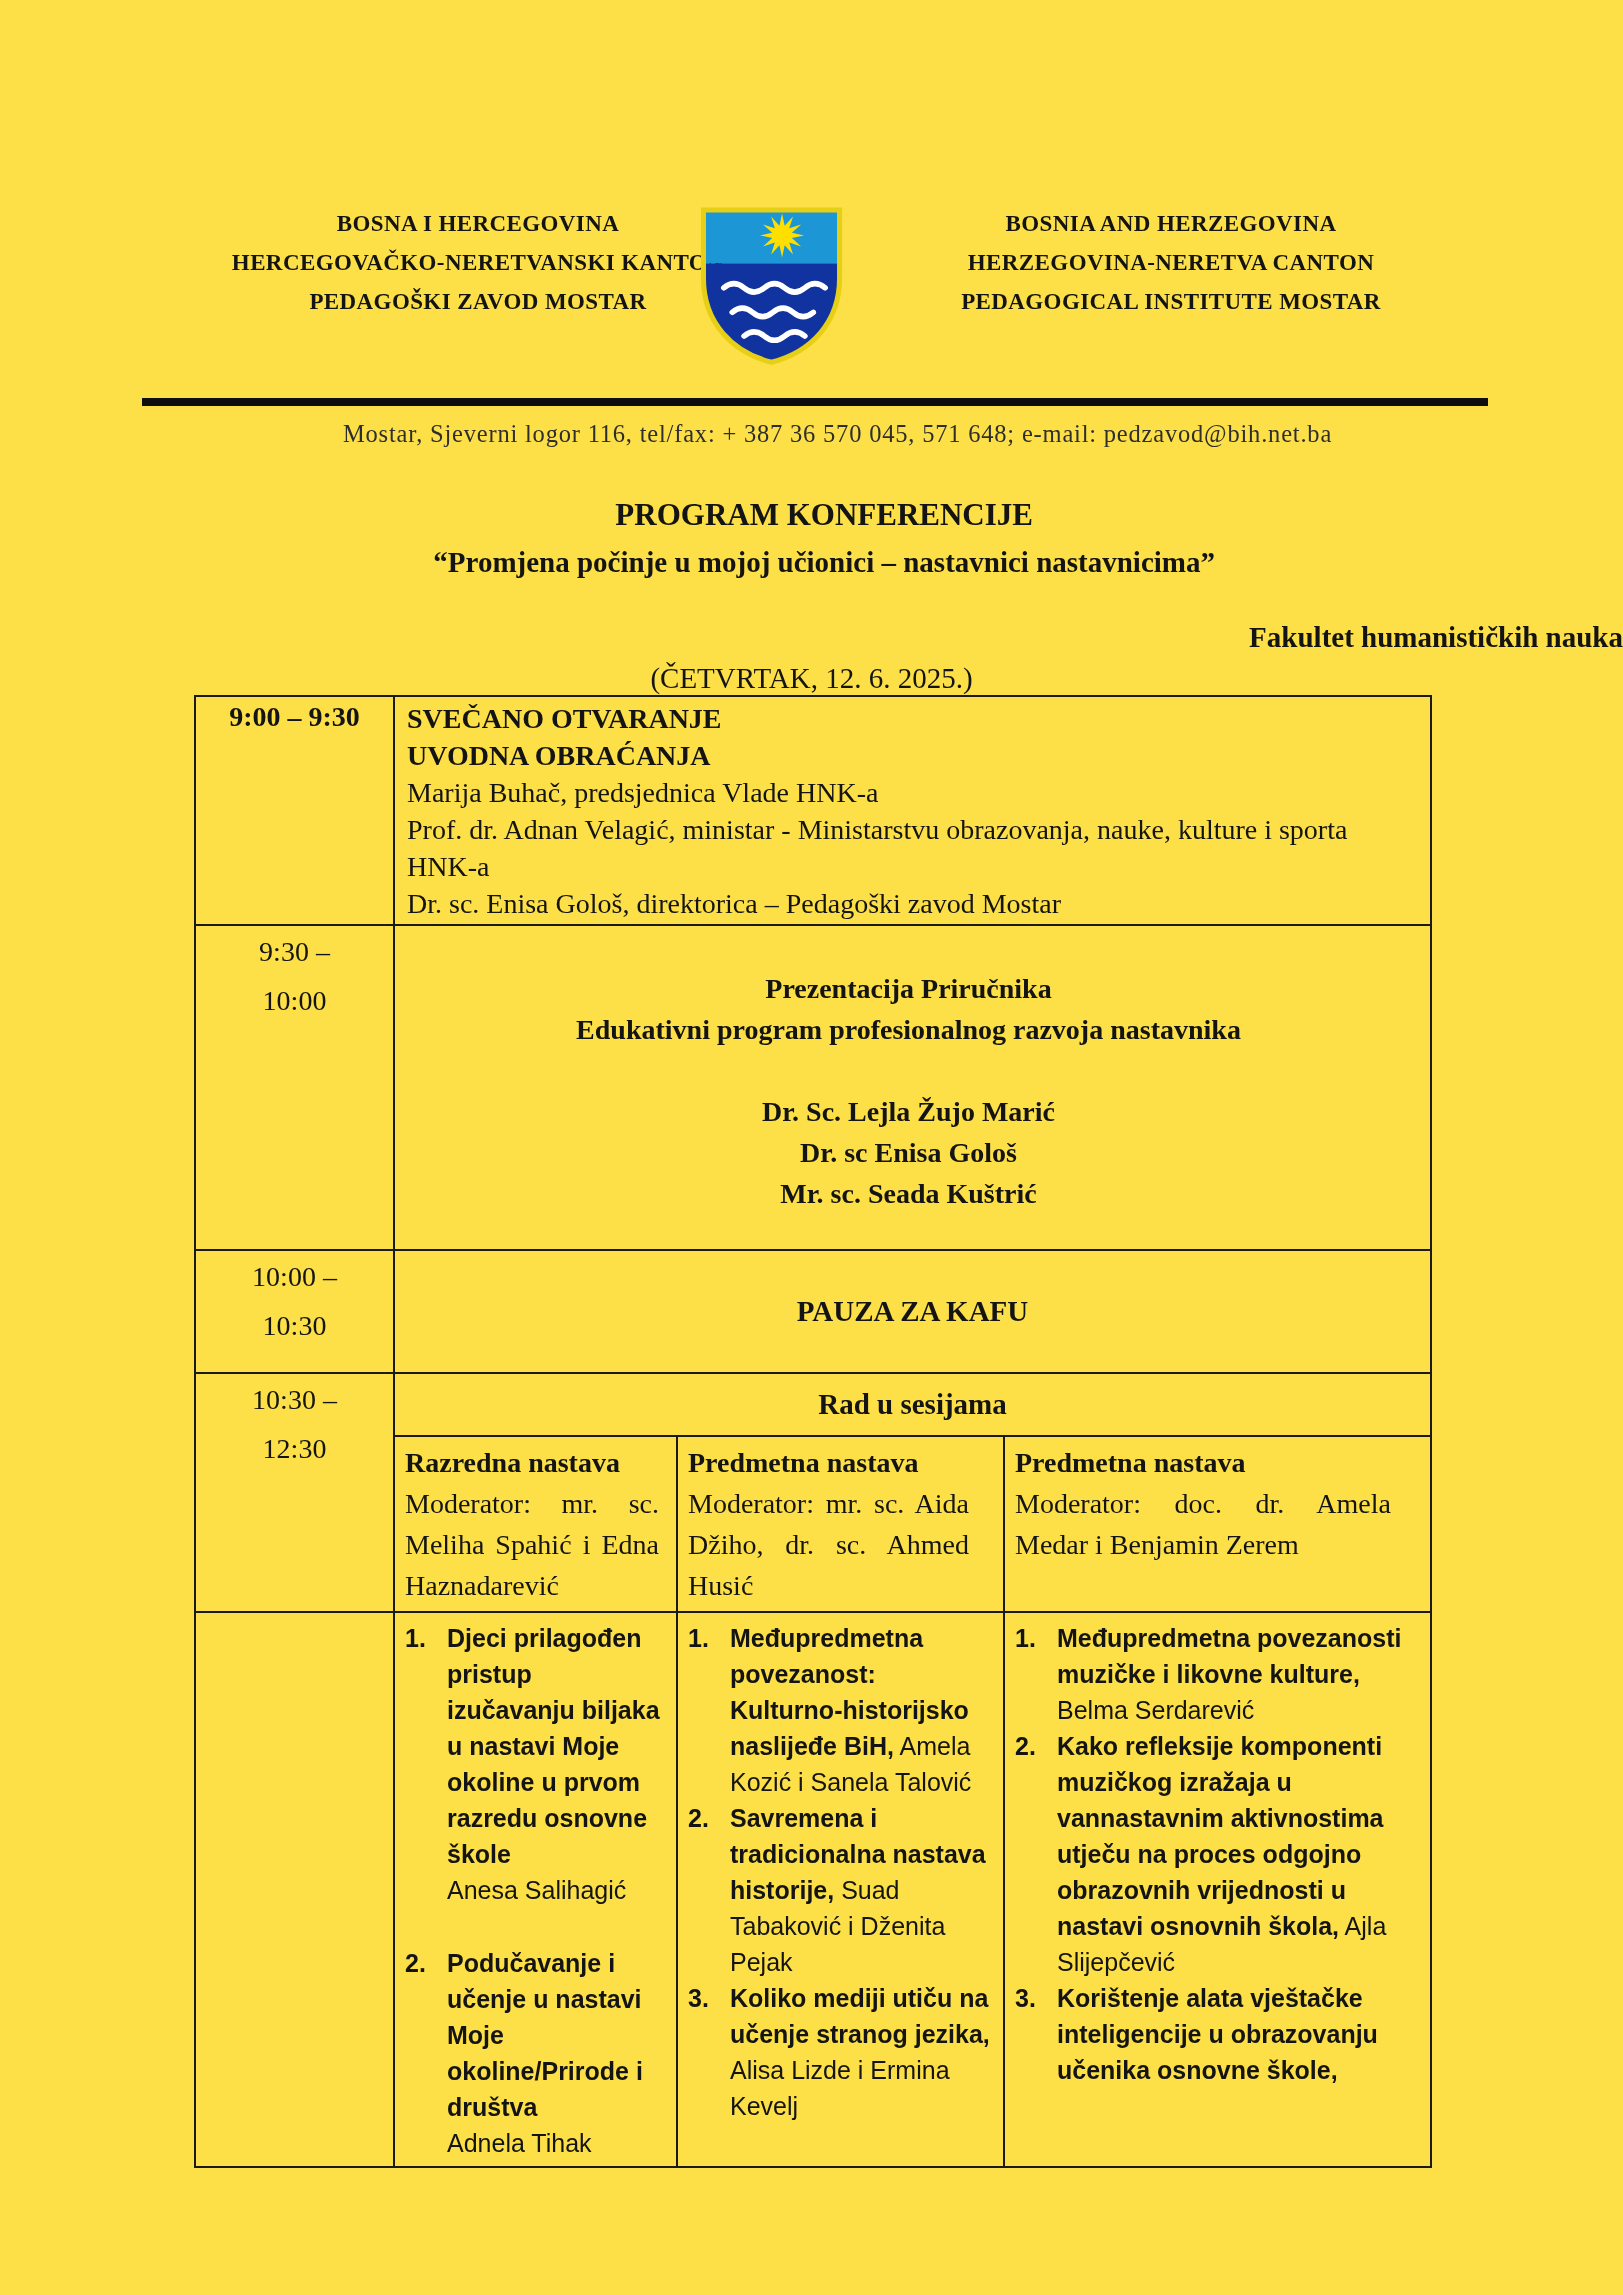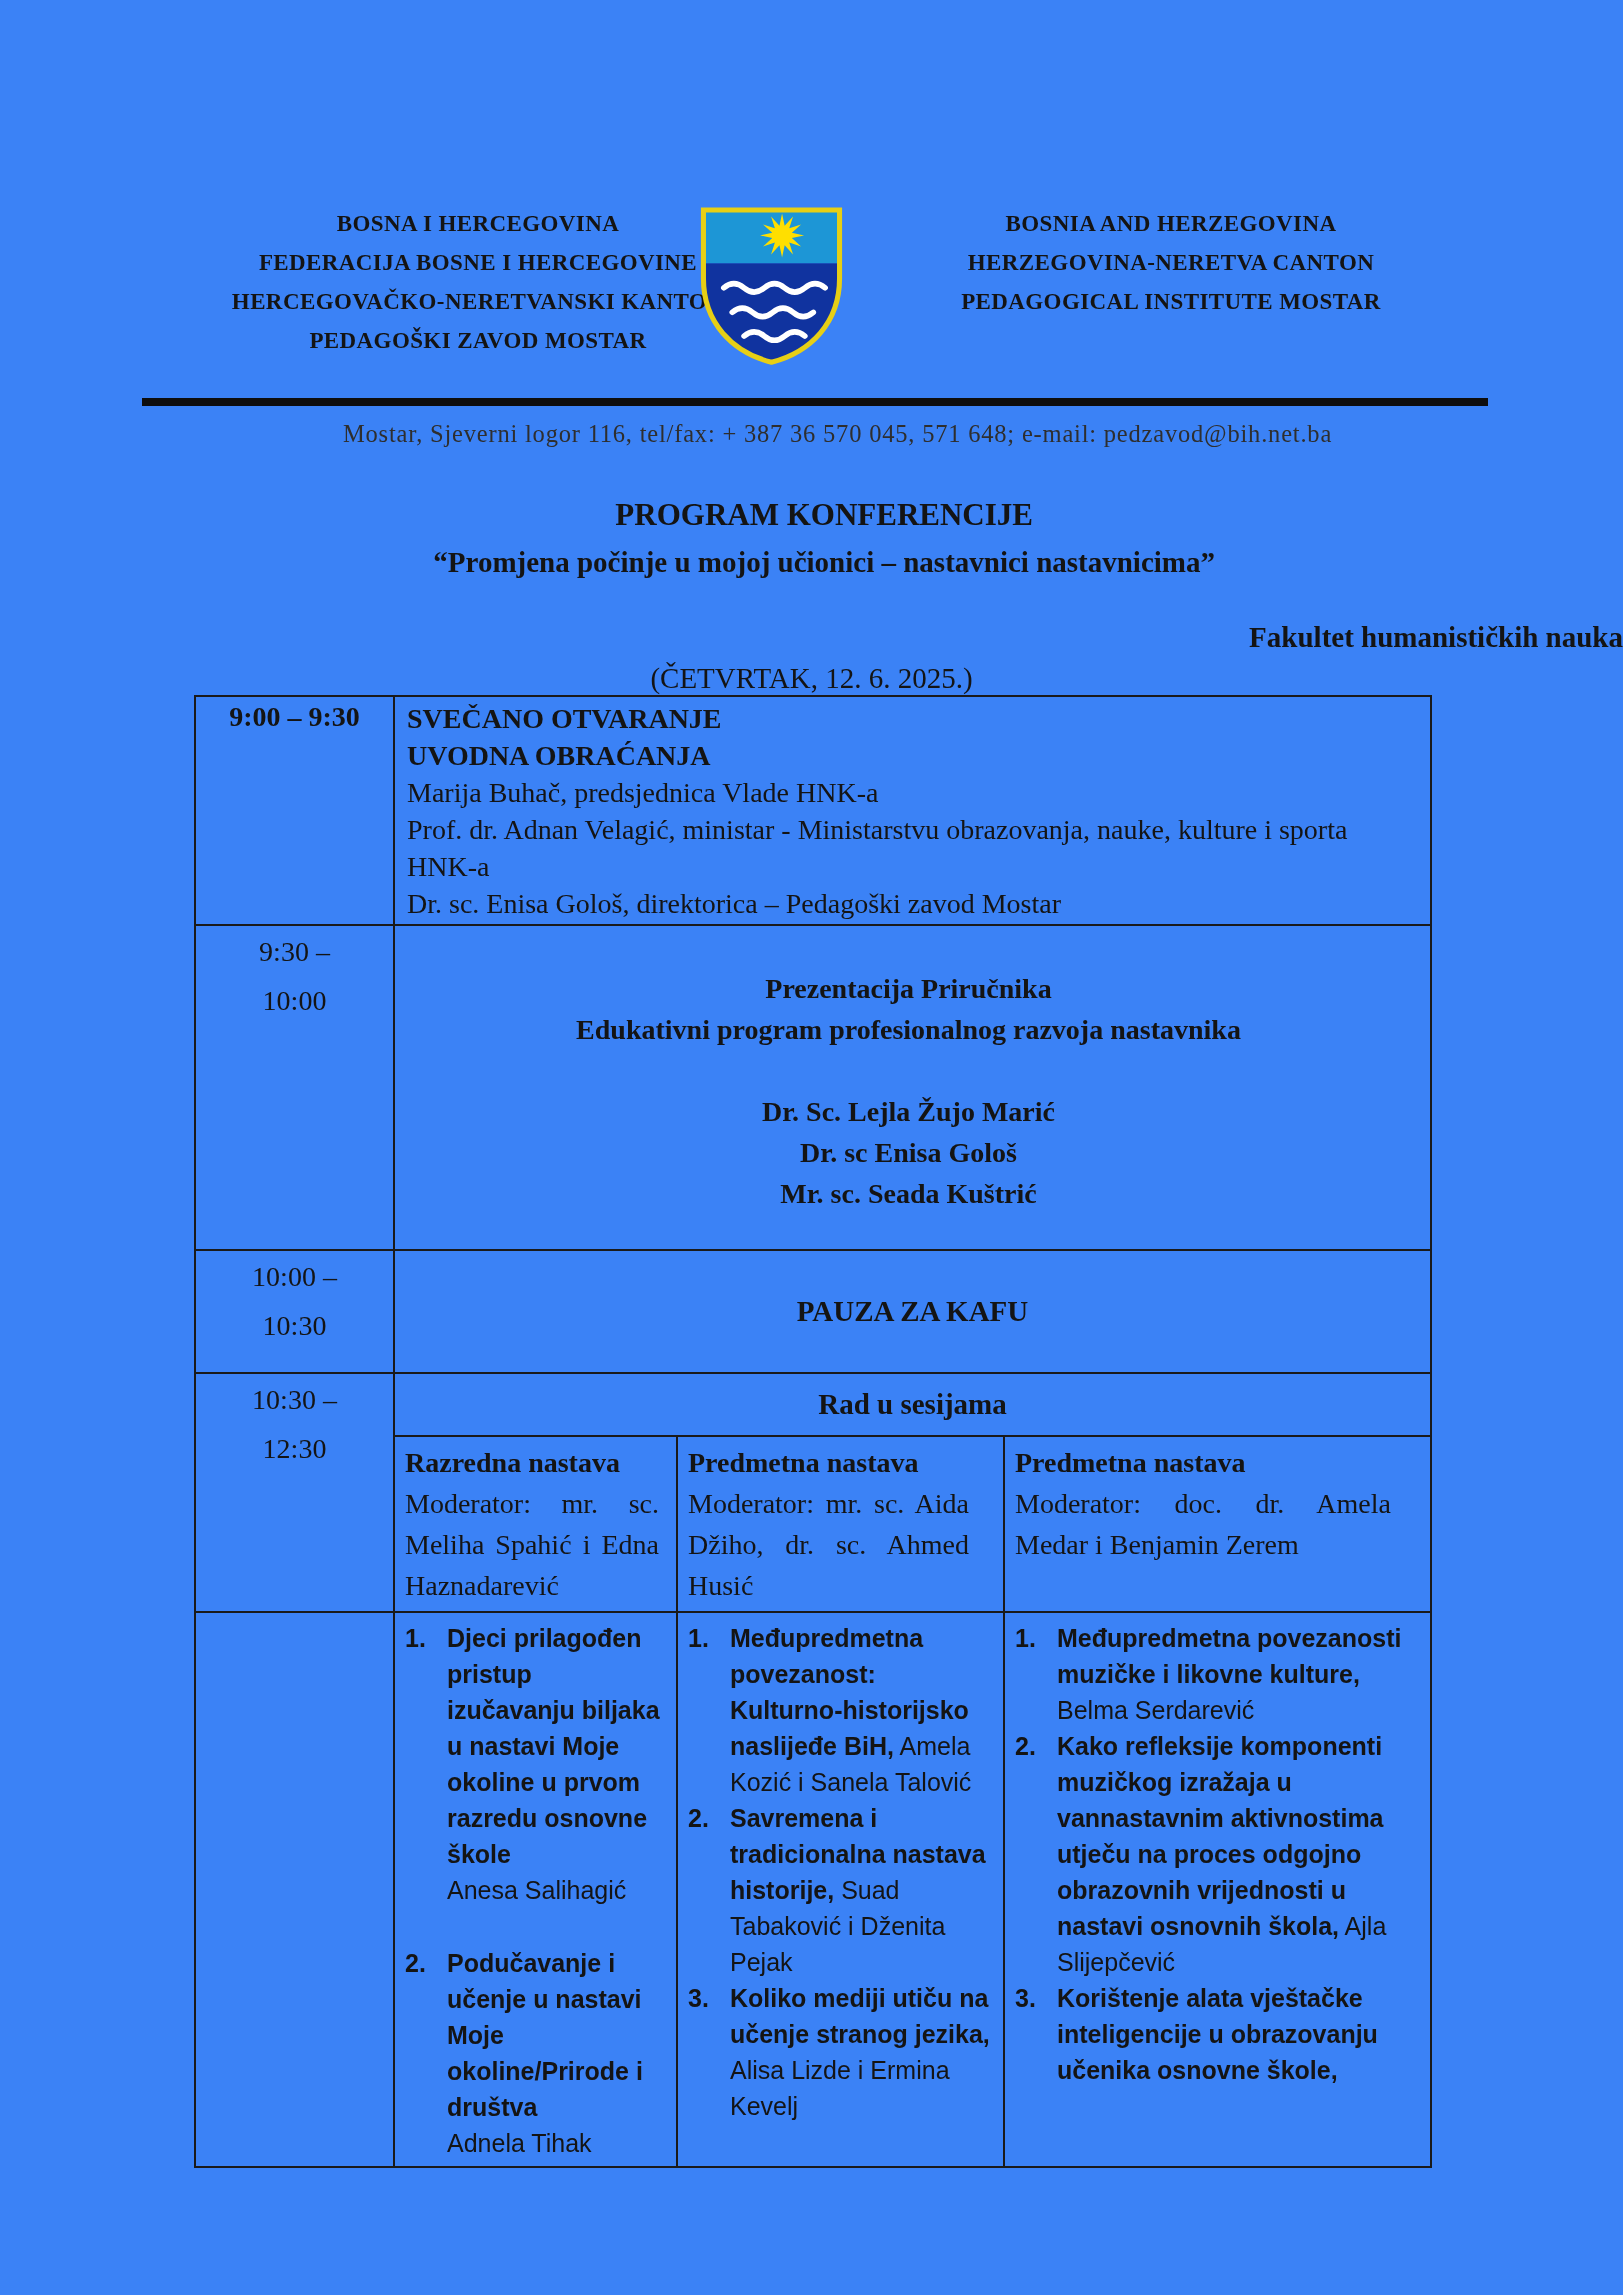--- a/index.html
+++ b/index.html
@@ -1,19 +1,19 @@
 <!DOCTYPE html>
 <html style="font-size:13.5px"><head>
 <meta charset="utf-8">
 <style>
   html,body{margin:0;padding:0;background:#ffffff;}
   .page{
     position:relative;
     width:1623px;height:2295px;
-    background:#3b82f6;
+    background:#fde047;
     color:#141414;
     font-family:"Liberation Serif","DejaVu Serif",serif;
     overflow:hidden;
   }
   
   .org-block{position:absolute;top:204px;text-align:center;
     font-weight:bold;font-size:23px;line-height:39px;letter-spacing:0.4px;}
   .org-left{left:216px;width:524px;}
   .org-right{left:892px;width:558px;}
   .crest{position:absolute;left:695px;top:204px;width:153px;height:166px;}
@@ -84,21 +84,20 @@
   .list-0 .authors{display:block;}
   .list-0 .talk + .talk{margin-top:37px;}
 </style>
 </head>
 <body>
 
 <div class="page">
 
   <div class="org-block org-left">
     <div>BOSNA I HERCEGOVINA</div>
-    <div>FEDERACIJA BOSNE I HERCEGOVINE</div>
     <div>HERCEGOVAČKO-NERETVANSKI KANTON</div>
     <div>PEDAGOŠKI ZAVOD MOSTAR</div>
   </div>
 
   <div class="crest">
     <svg width="153" height="166" viewBox="0 0 181 196">
       <defs>
         <clipPath id="shieldClip">
           <path d="M10,7 H171 V88 C171,140 137,175 90.5,187 C44,175 10,140 10,88 Z"></path>
         </clipPath>

